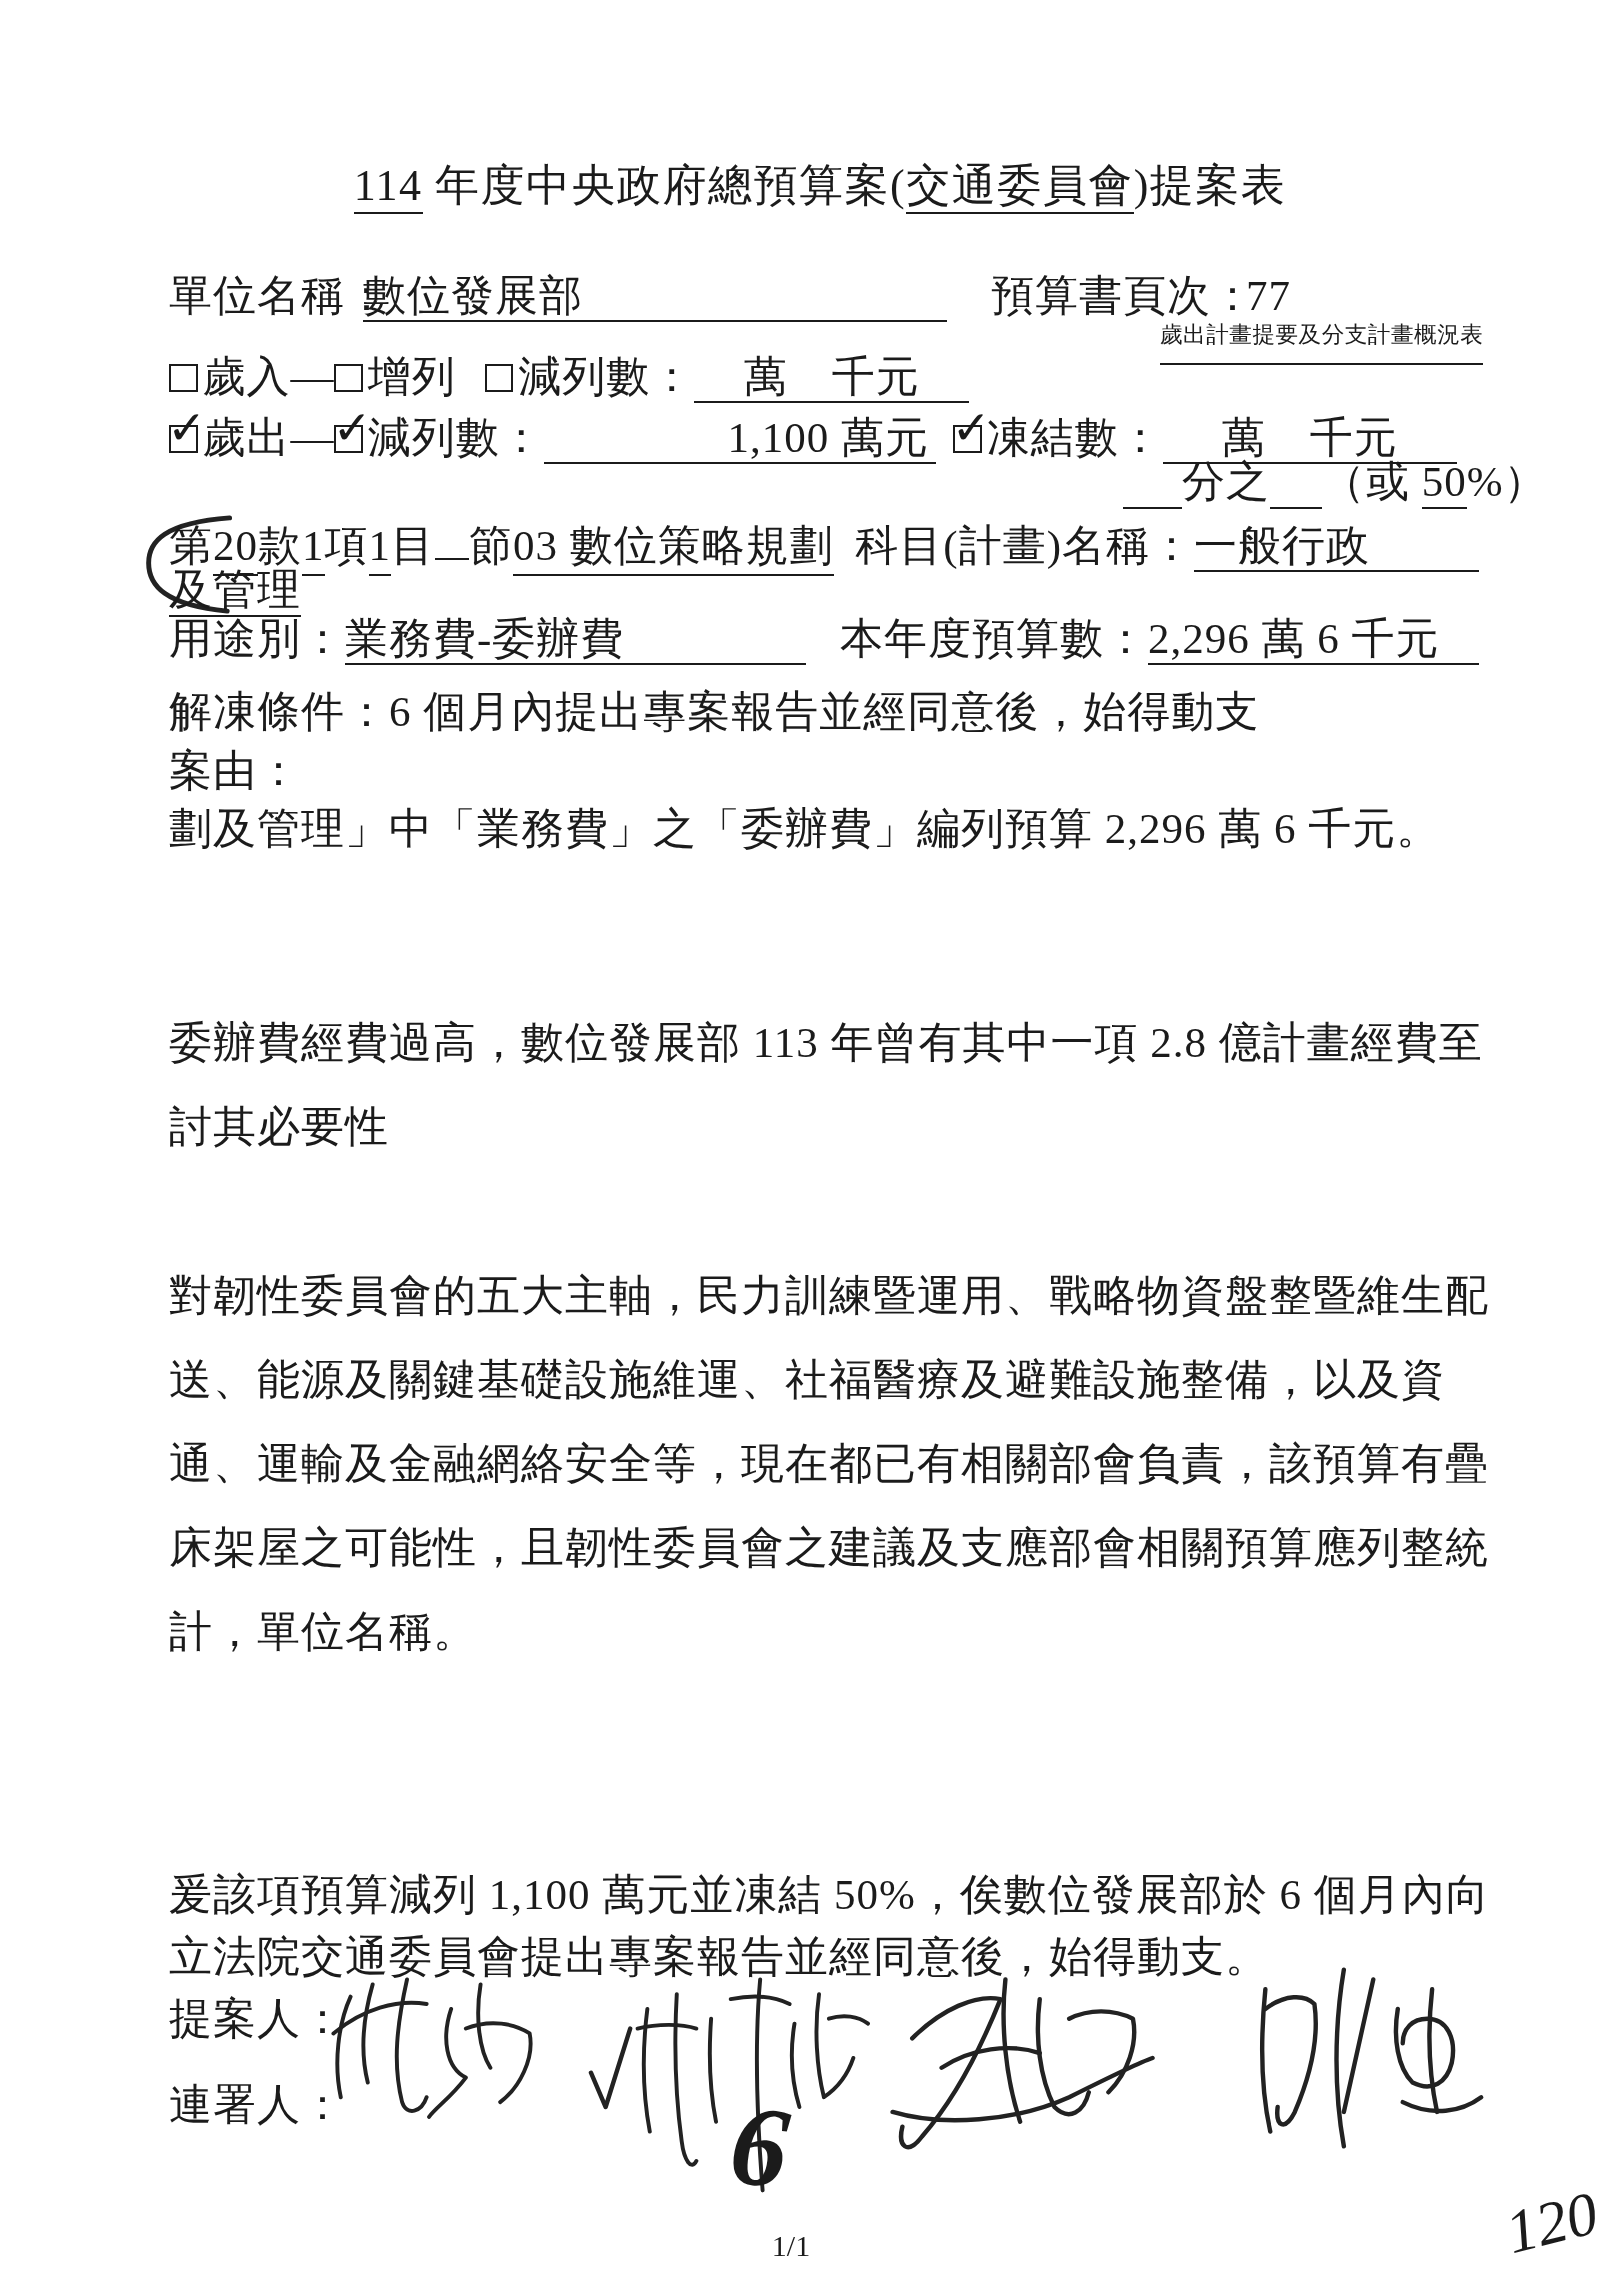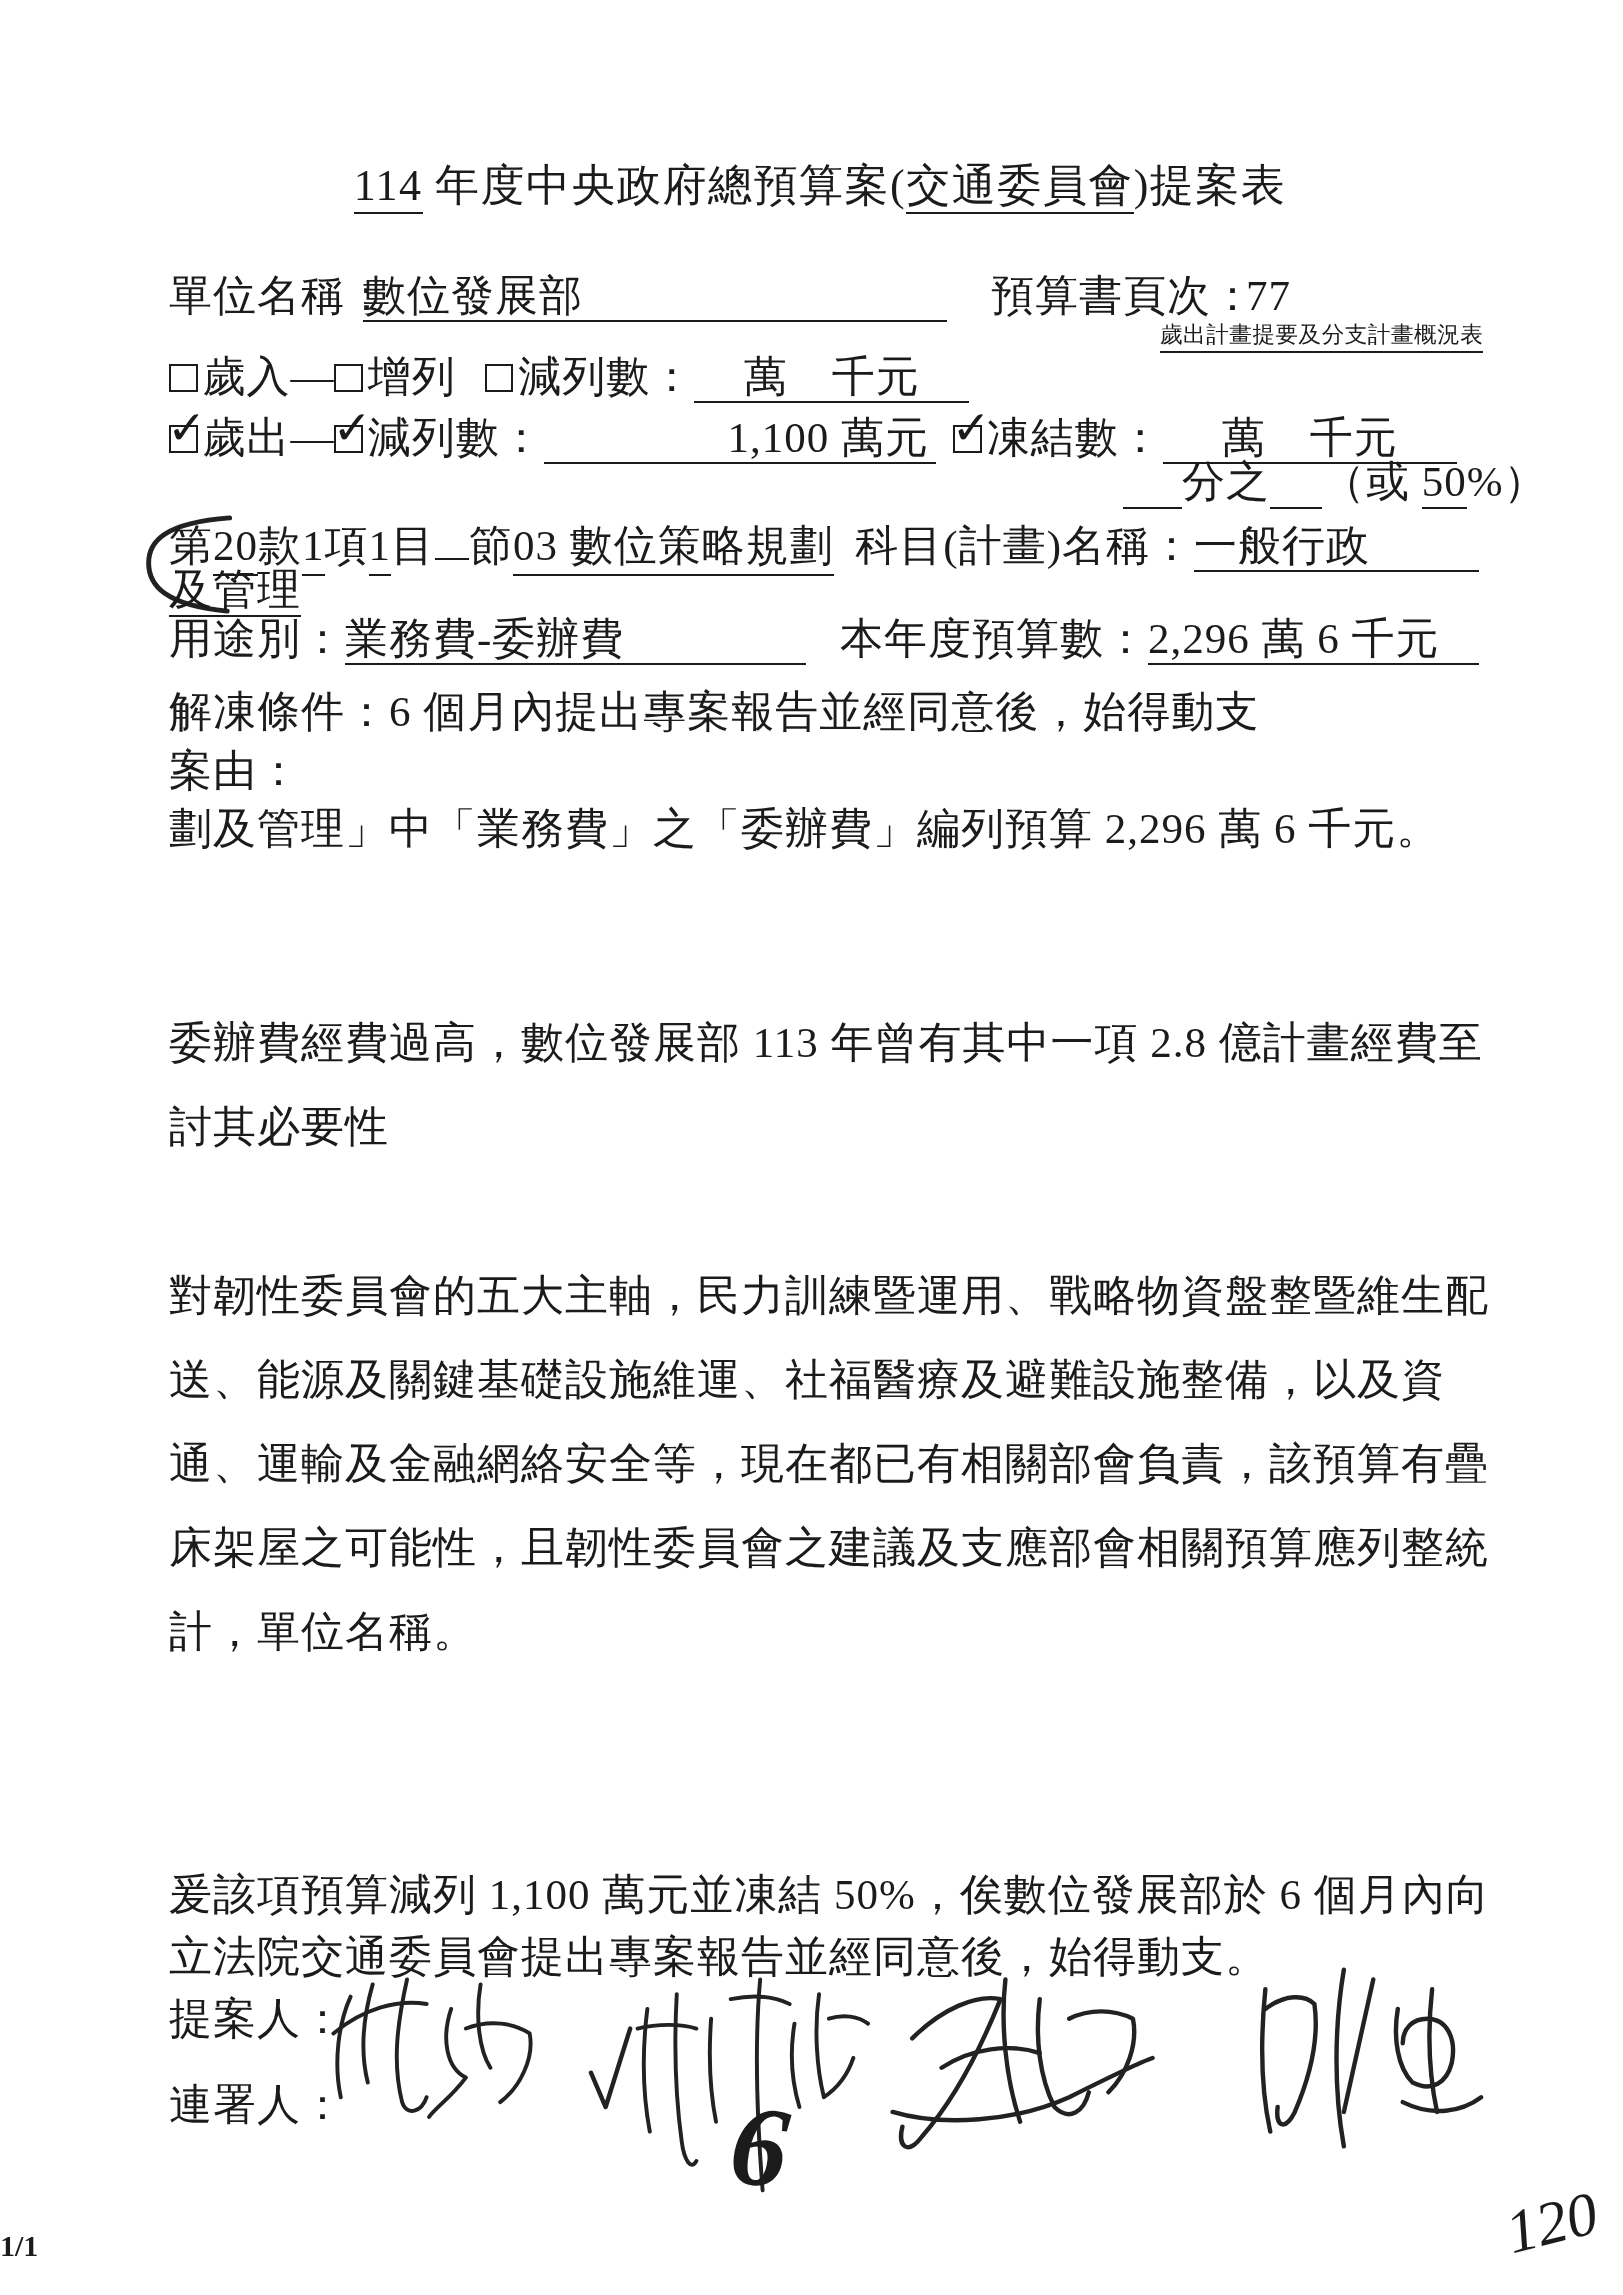--- a/index.html
+++ b/index.html
@@ -9,21 +9,21 @@
     background:#ffffff;
     font-family:"Liberation Serif","DejaVu Serif",serif;
     color:#1b1b1b;
     overflow:hidden;
   }
   .abs{position:absolute;white-space:nowrap;}
   .fs-body{font-size:43px;letter-spacing:1px;line-height:1.18;}
   .fs-small{font-size:22.6px;letter-spacing:0.5px;}
   
   .u{border-bottom:2.9px solid #1b1b1b;padding-bottom:2px;}
-  .u-thin{border-bottom:2px solid #1b1b1b;padding-bottom:1px;}
+  .u-thin{border-bottom:2px solid #1b1b1b;padding-bottom:13px;}
   
   .field{
     display:inline-block;
     border-bottom:2.9px solid #1b1b1b;
     height:51px;
     vertical-align:bottom;
     box-sizing:border-box;
   }
   .field.center{text-align:center;}
   .field.right{text-align:right;padding-right:6.9px;}
@@ -65,21 +65,21 @@
   #para-resolution{top:1864px;left:169px;width:1319px;}
   #para-resolution .line{line-height:62px;}
   #row-proposer{top:1994px;left:169px;}
   #row-cosigner{top:2080px;left:169px;}
   #sig-block{top:1950px;left:304px;}
   #hand-six{
     top:2081px;left:731px;
     font-size:114px;font-style:italic;font-weight:bold;
     transform:rotate(6deg);letter-spacing:0;
   }
-  #page-num{top:2229px;left:0;width:1582px;text-align:left;font-size:30px;font-weight:bold;}
+  #page-num{top:2229px;left:0;width:1582px;text-align:center;font-size:30px;}
   #hand-120{
     top:2188px;left:1506px;
     font-size:61px;font-style:italic;
     transform:rotate(-14deg);
   }
   #left-bracket{top:511px;left:129px;}
   svg .ink{fill:none;stroke:#222222;stroke-linecap:round;stroke-linejoin:round;}
 </style>
 </head>
 <body>

